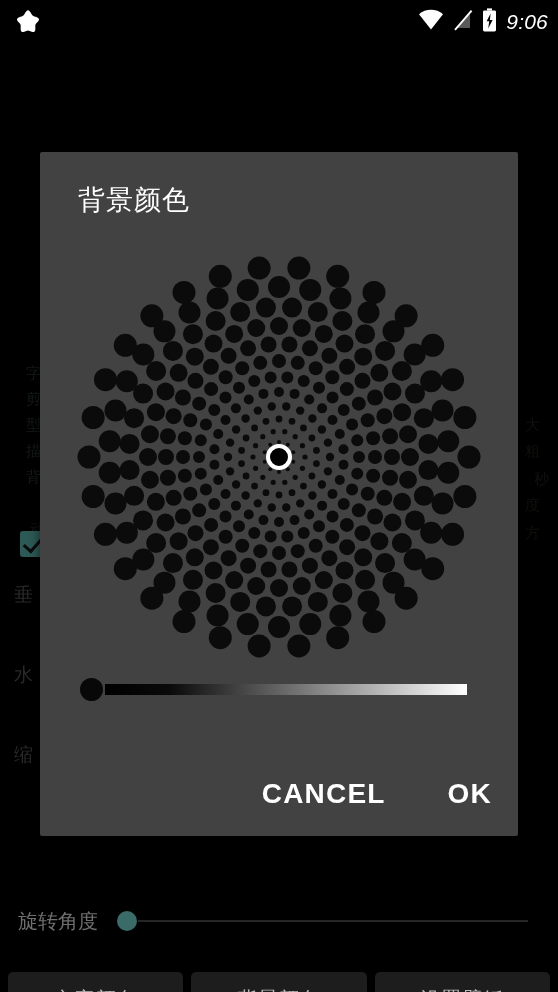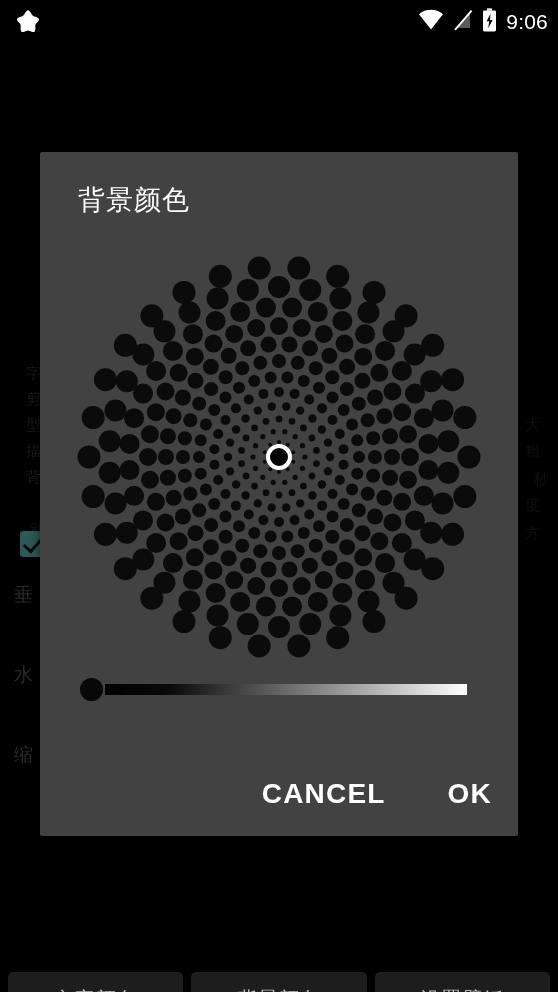--- a/index.html
+++ b/index.html
@@ -14,21 +14,21 @@
     width:558px; height:992px;
     background:#000000;
     overflow:hidden;
   }
 
   
   #statusbar {
     position:absolute; top:0; left:0;
     width:558px; height:44px;
     background:#000;
-    display:flex; align-items:center;
+    display:flex; align-items:center;font-style:italic;
   }
   #star-icon { position:absolute; left:12px; top:6px; width:32px; height:32px; }
   #status-right {
     position:absolute; right:10px; top:0; height:44px;
     display:flex; align-items:center; gap:9px;
   }
   #clock {
     color:#ffffff; font-size:21px; letter-spacing:0.2px;
     font-family:"Liberation Sans", sans-serif;
   }
@@ -176,20 +176,25 @@
         <div class="bg-faint-right" style="left: 525px; top: 452px;">度</div>
         <div class="bg-faint-right" style="left: 525px; top: 480px;">方</div>
       </div>
     <div id="bg-dim-holder">
         <div class="bg-dim-text" style="left: 14px; top: 538px;">垂</div>
         <div class="bg-dim-text" style="left: 14px; top: 618px;">水</div>
         <div class="bg-dim-text" style="left: 14px; top: 698px;">缩</div>
       </div>
     <div id="bg-checkbox"></div>
 
+    <div id="rotate-row">
+      <div id="rotate-label">旋转角度</div>
+      <div id="rotate-track"></div>
+      <div id="rotate-thumb"></div>
+    </div>
 
     <div id="bottom-bar">
       <div class="bottom-btn">文字颜色</div>
       <div class="bottom-btn">背景颜色</div>
       <div class="bottom-btn">设置壁纸</div>
     </div>
   </div>
 
   <div id="statusbar">
     <span id="star-icon">

